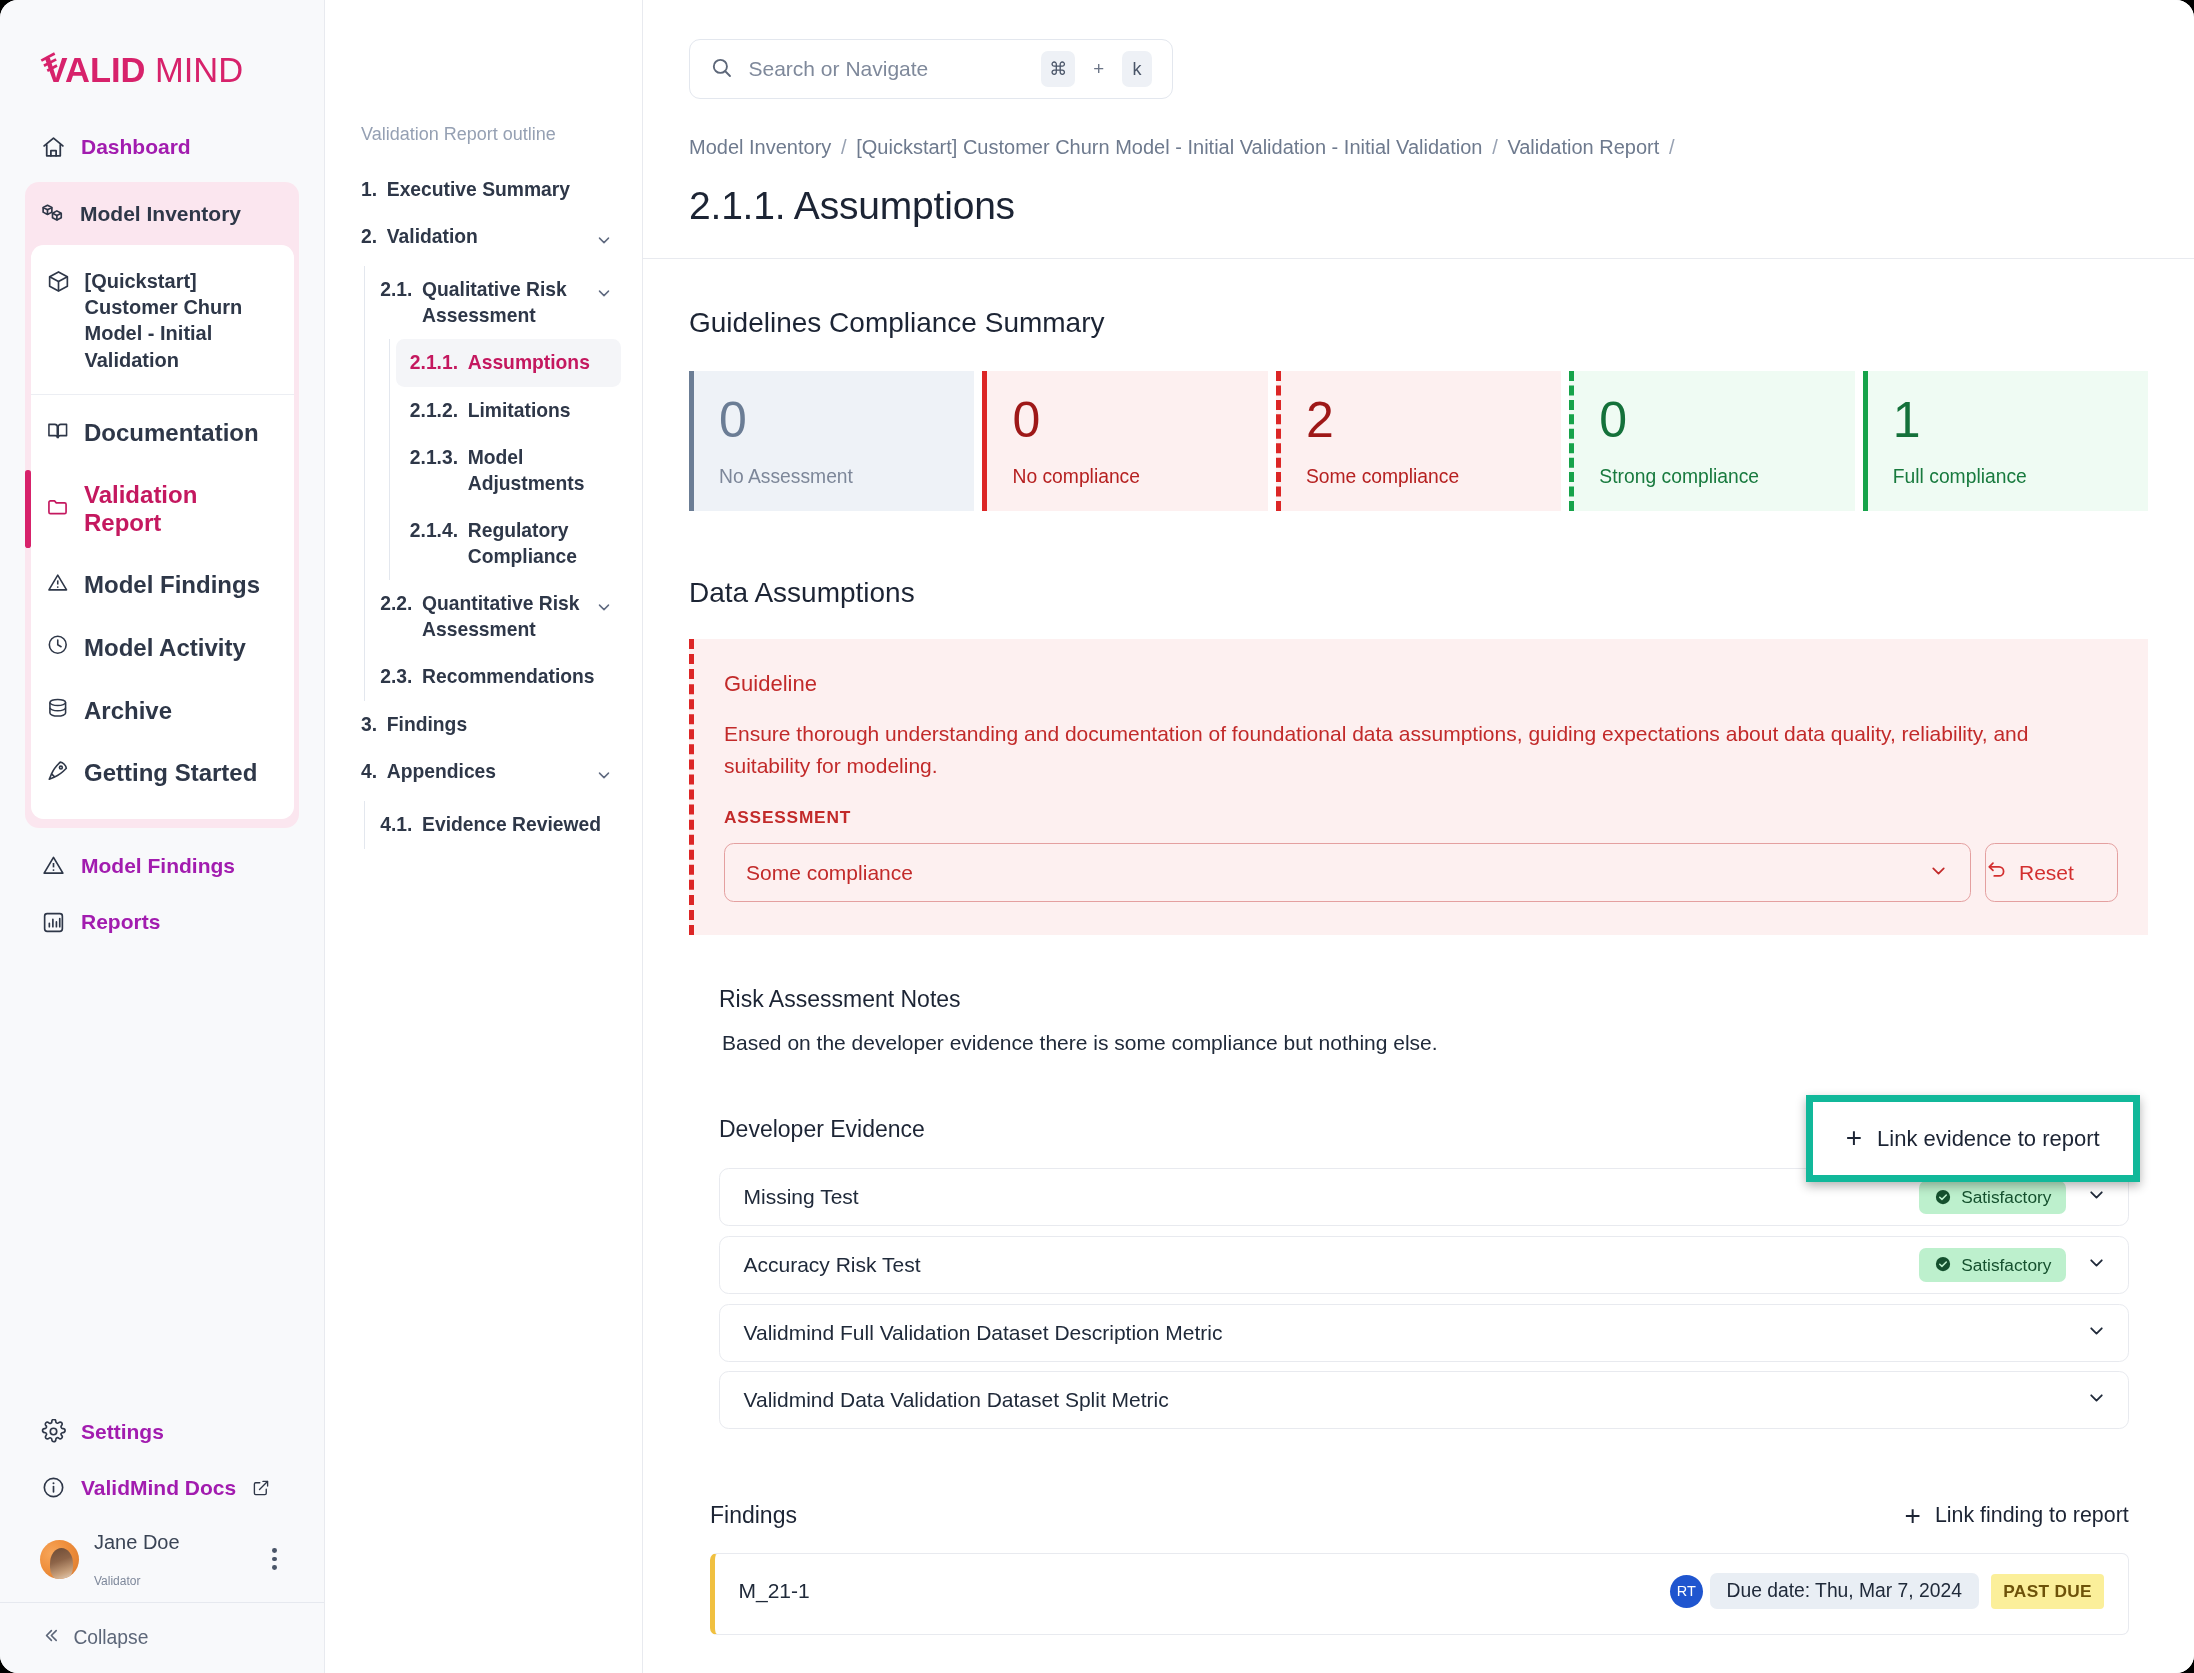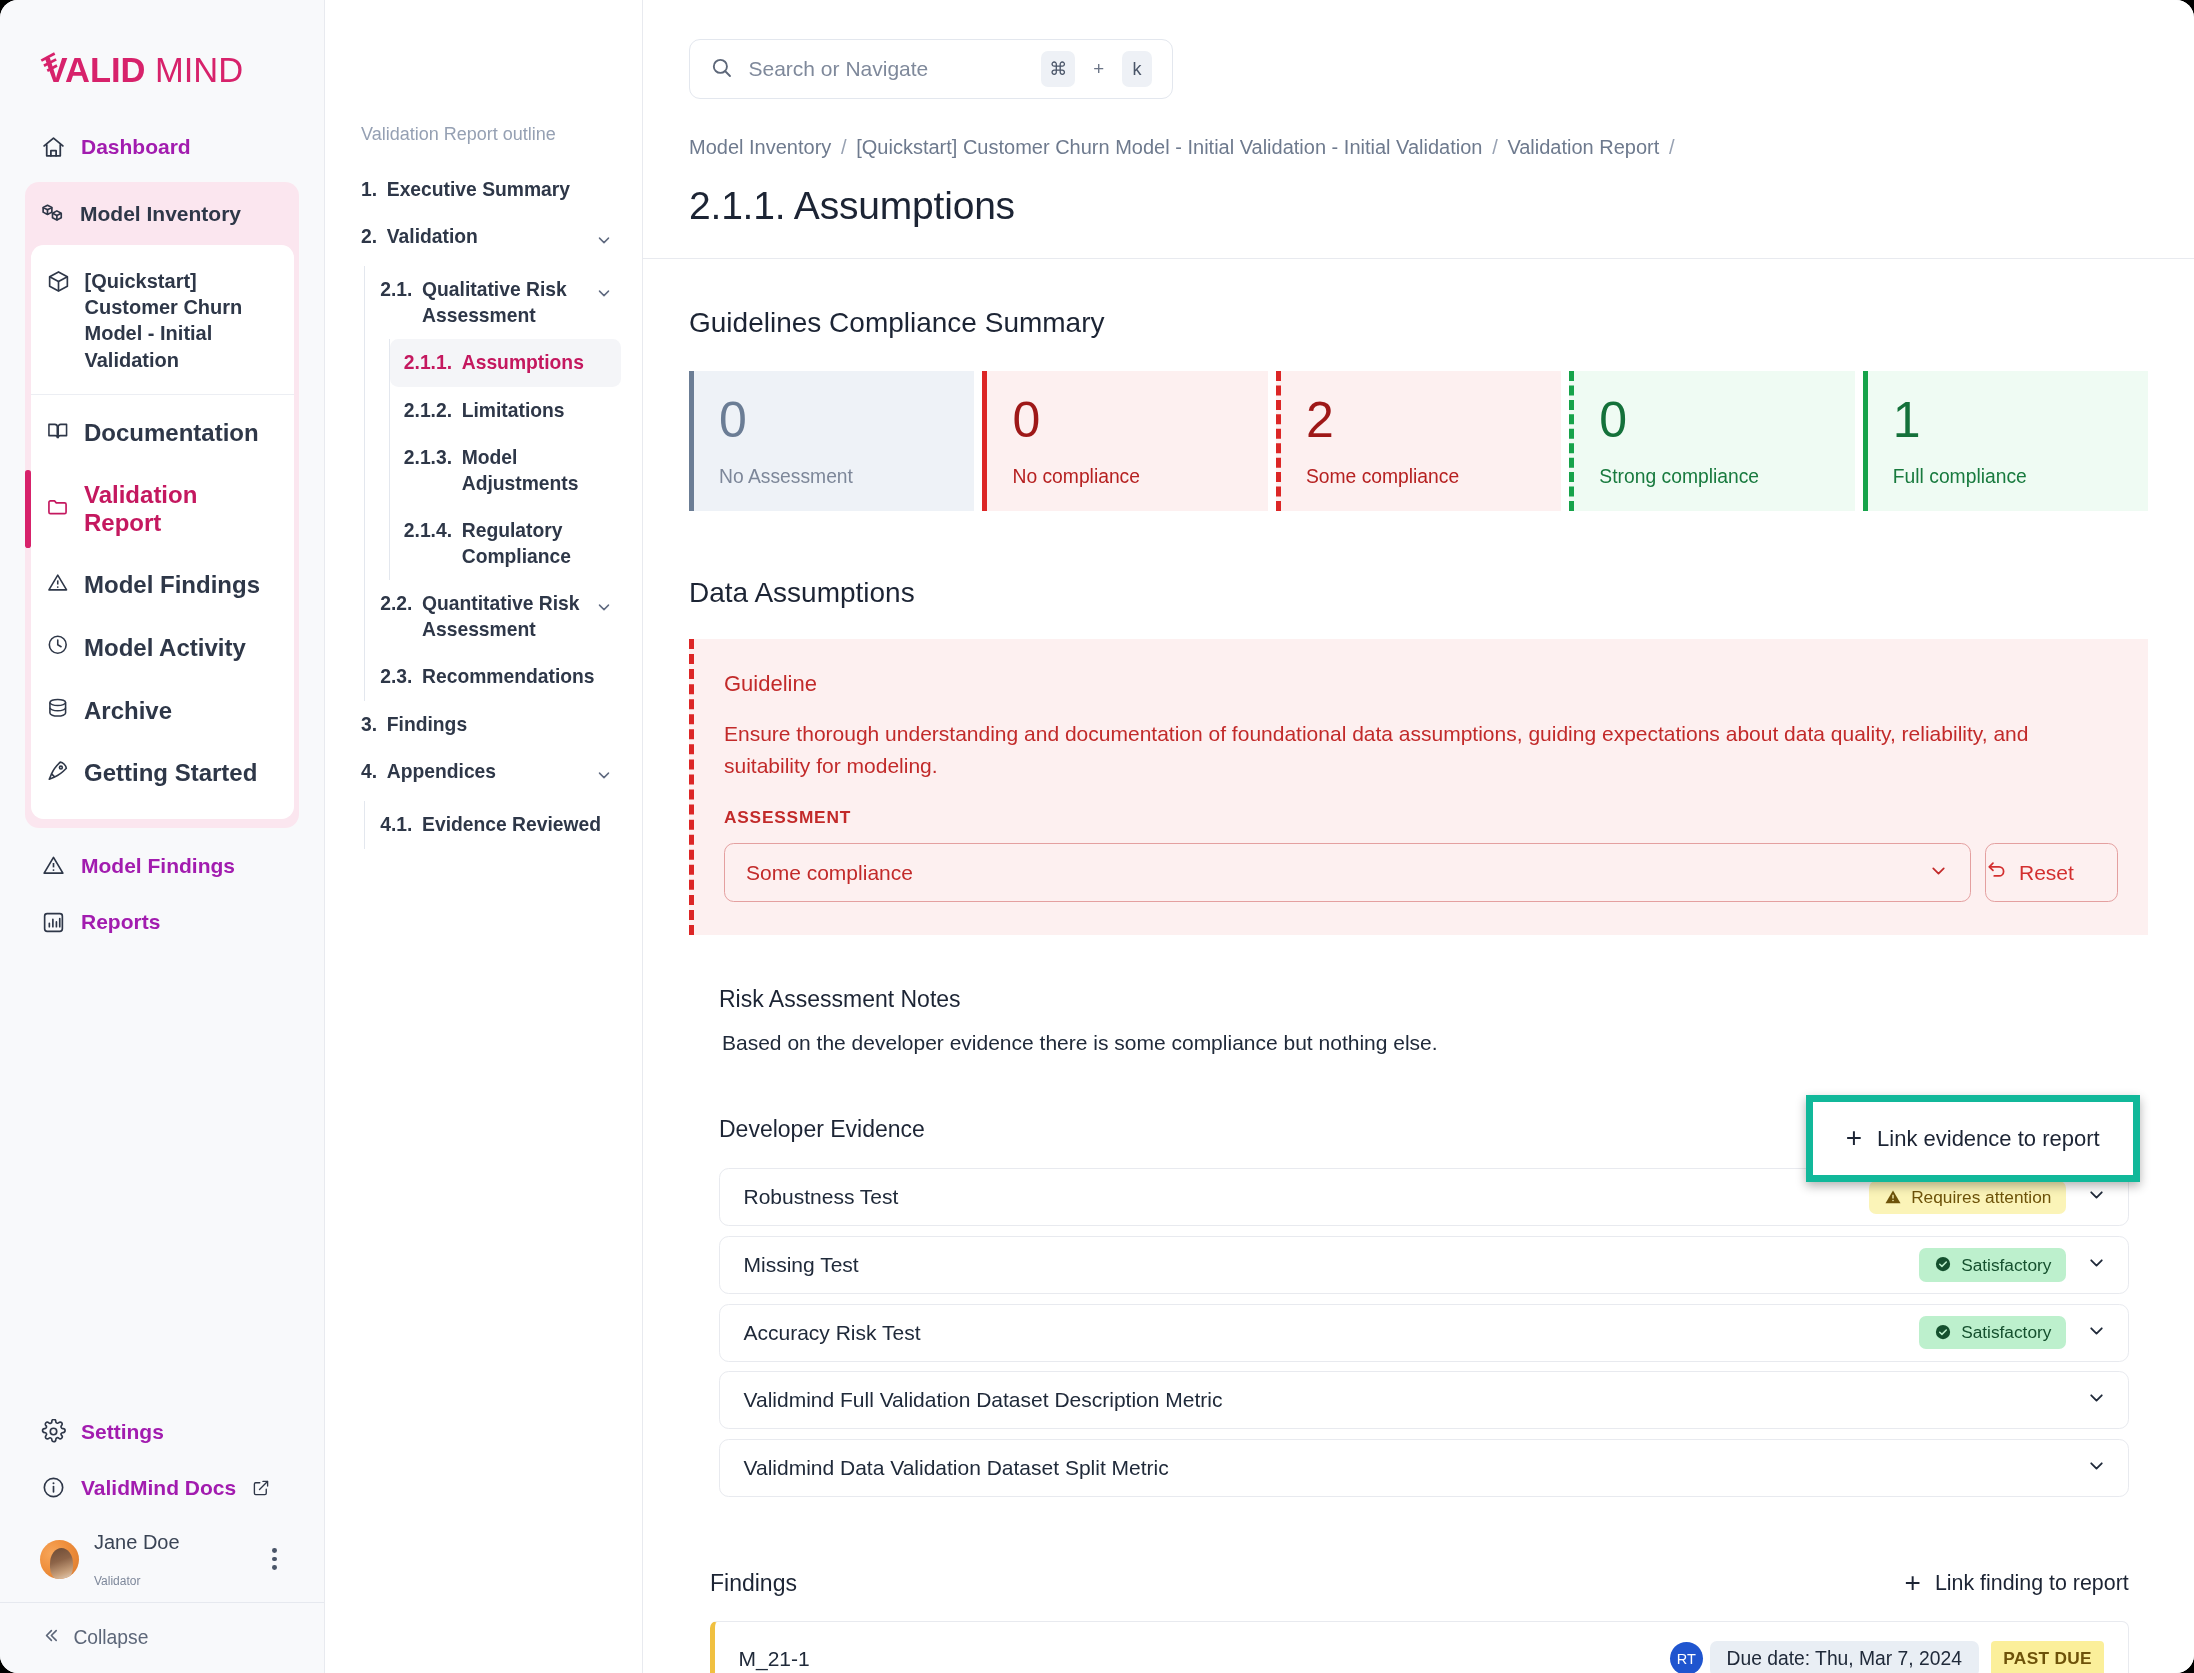--- a/index.html
+++ b/index.html
@@ -126,21 +126,21 @@
   .ol-row {
     display: flex; align-items: flex-start;
     padding: 11px 8.3px 11px 15px;
     font-size: 19.3px; color: #2e3748; font-weight: 600;
     line-height: 1.32; cursor: pointer; border-radius: 7px;
   }
   .ol-num { flex: 0 0 auto; margin-right: 9.7px; }
   .ol-lbl { flex: 1 1 auto; }
   .chev { flex: 0 0 auto; margin-left: 7px; margin-top: 5.5px; opacity: .85; }
   .ol-children { border-left: 1.4px solid #e3e7ee; margin-left: 18px; padding-left: 2.8px; }
-  .ol-children-2 { border-left: 1.4px solid #e3e7ee; margin-left: 21px; padding-left: 0; }
+  .ol-children-2 { border-left: 1.4px solid #e3e7ee; margin-left: 21px; padding-left: 6px; }
   .ol-row.lvl2 { font-size: 19.3px; padding-left: 12.4px; }
   .ol-row.lvl3 { font-size: 19.3px; padding-left: 14px; }
   .ol-row.active {
     background: #f4f5f8; color: #c4185f; border-radius: 8.3px;
   }
   .ol-row.active .ol-num { color: #c4185f; }
 
   
   .main { flex: 1 1 auto; display: flex; flex-direction: column; min-width: 0; background: #fff; }
   .topbar { padding: 39px 46px 0 46px; }
@@ -658,38 +658,20 @@
         <div class="dev-h">Developer Evidence</div>
         <div class="link-ev-wrap">
           <div class="link-ev">
             <span class="plus">+</span>
             <span>Link evidence to report</span>
           </div>
         </div>
       </div>
 
       <div class="ev-list">
-        <div class="ev-item">
-          <span class="ev-name">Robustness Test</span>
-          <span class="badge warn">
-            <span class="bi">
-              <svg width="18" height="18" viewBox="0 0 24 24" fill="#6d5209">
-                  <path d="M12 3.4 22 20.2H2z"></path>
-                  <path d="M11.1 9h1.8v5h-1.8z" fill="#fbf4b8"></path>
-                  <circle cx="12" cy="16.8" r="1" fill="#fbf4b8"></circle>
-                </svg>
-            </span>
-            <span>Requires attention</span>
-          </span>
-          <span>
-            <svg width="21" height="21" viewBox="0 0 24 24" fill="none" stroke="#202a3a" stroke-width="2.1" stroke-linecap="round" stroke-linejoin="round">
-                <path d="M6 9.5 12 15.5 18 9.5"></path>
-              </svg>
-          </span>
-        </div>
 
         <div class="ev-item">
           <span class="ev-name">Missing Test</span>
           <span class="badge ok">
             <span class="bi">
               <svg width="18" height="18" viewBox="0 0 24 24">
                   <circle cx="12" cy="12" r="9.5" fill="#15502e"></circle>
                   <path d="M7.6 12.3 10.6 15.2 16.4 9.3" fill="none" stroke="#bdf0cd" stroke-width="2" stroke-linecap="round" stroke-linejoin="round"></path>
                 </svg>
             </span>

